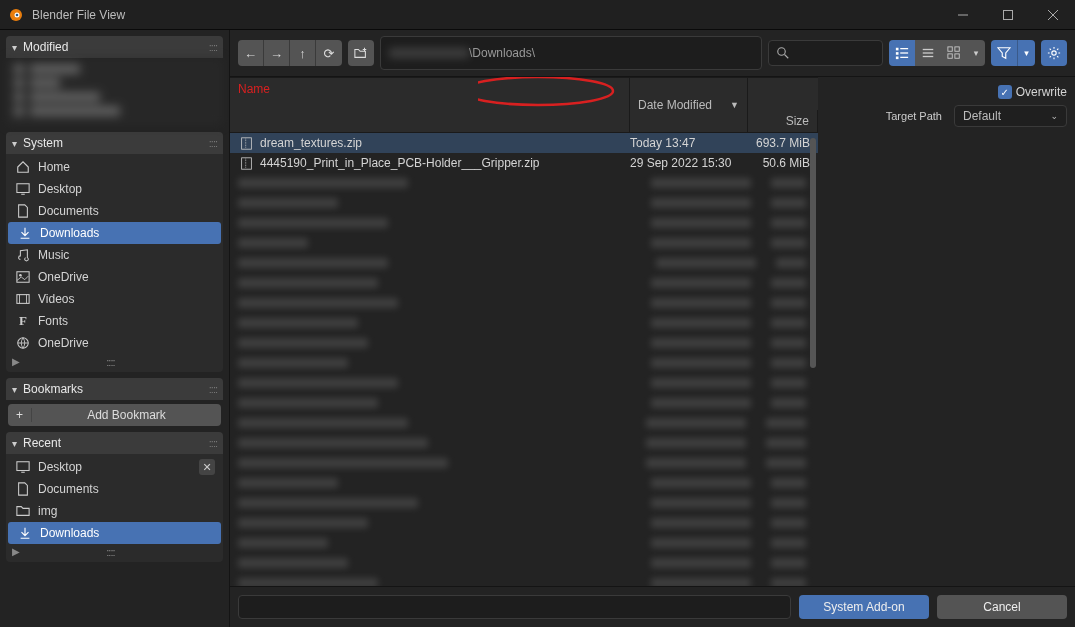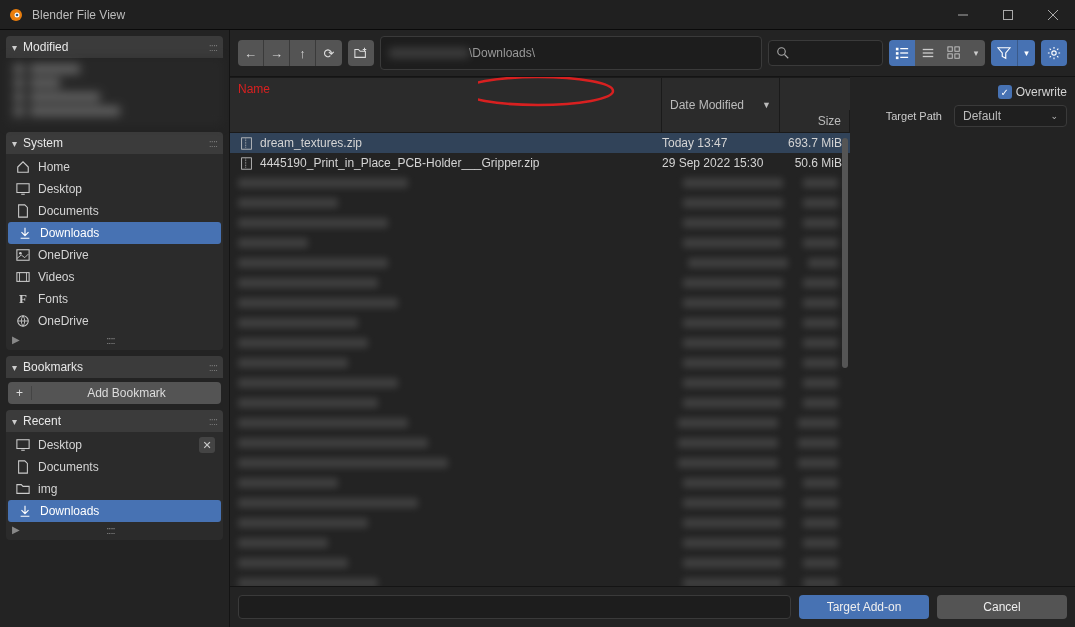--- a/index.html
+++ b/index.html
@@ -125,21 +125,21 @@
   display: flex; align-items: center; justify-content: center;
   color: #ccc; font-size: 13px;
 }
 .viewbtn.active { background: #4772b3; color: #fff; }
 .viewbtn:first-child { border-radius: 4px 0 0 4px; }
 .viewbtn.arrow { width: 18px; border-radius: 0 4px 4px 0; font-size: 9px; }
 .filterbtn { width: 26px; height: 26px; background: #4772b3; border-radius: 4px 0 0 4px; display:flex; align-items:center; justify-content:center; color:#fff; }
 .filterarrow { width: 18px; height: 26px; background: #4772b3; border-radius: 0 4px 4px 0; display:flex; align-items:center; justify-content:center; color:#fff; font-size: 9px; border-left: 1px solid #3a5a8a; }
 .gearbtn { width: 26px; height: 26px; background: #4772b3; border-radius: 4px; display:flex; align-items:center; justify-content:center; color:#fff; }
 
-.file-area { flex: 1; display: flex; overflow: hidden; }
+.file-area { flex: 1; display: flex; overflow: hidden; gap: 32px; }
 .file-list { flex: 1; display: flex; flex-direction: column; background: #232323; position: relative; }
 .file-header {
   display: flex;
   background: #2b2b2b;
   border-bottom: 1px solid #1a1a1a;
   border-top: 1px solid #1a1a1a;
   color: #bbb;
   font-size: 12px;
 }
 .file-header .col { padding: 4px 8px; border-right: 1px solid #1a1a1a; }
@@ -339,20 +339,28 @@
             </span>
             <span class="label">Documents</span>
           </div>
         <div class="list-item selected">
             <span class="icon">
               <svg width="14" height="14" viewBox="0 0 16 16">
                 <path d="M8 2 L8 10 M4 7 L8 11 L12 7 M3 14 L13 14" fill="none" stroke="#fff" stroke-width="1.3"></path>
               </svg>
             </span>
             <span class="label">Downloads</span>
+          </div>
+        <div class="list-item">
+            <span class="icon">
+              <svg width="14" height="14" viewBox="0 0 16 16">
+                <path d="M5 13 A2 2 0 1 1 5 9 L5 3 L13 2 L13 11 A2 2 0 1 1 11 11" fill="none" stroke="#ccc" stroke-width="1.2"></path>
+              </svg>
+            </span>
+            <span class="label">Music</span>
           </div>
         <div class="list-item">
             <span class="icon">
               <svg width="14" height="14" viewBox="0 0 16 16">
                 <rect x="1" y="2" width="14" height="12" fill="none" stroke="#ccc" stroke-width="1.2"></rect>
                 <circle cx="5" cy="6" r="1.5" fill="#ccc"></circle>
                 <path d="M1 12 L6 8 L10 11 L14 7" fill="none" stroke="#ccc" stroke-width="1"></path>
               </svg>
             </span>
             <span class="label">OneDrive</span>
@@ -704,20 +712,20 @@
             <span>Default</span>
             <span class="arrow">⌄</span>
           </div>
         </div>
       </div>
     </div>
 
     <div class="bottom-bar">
       <div class="filename-input"></div>
       <div class="action-btn primary">
-          <span>Target Add-on</span>
+          <span>System Add-on</span>
         </div>
       <div class="action-btn secondary">
           <span>Cancel</span>
         </div>
     </div>
   </div>
 </div>
 
 </body></html>

